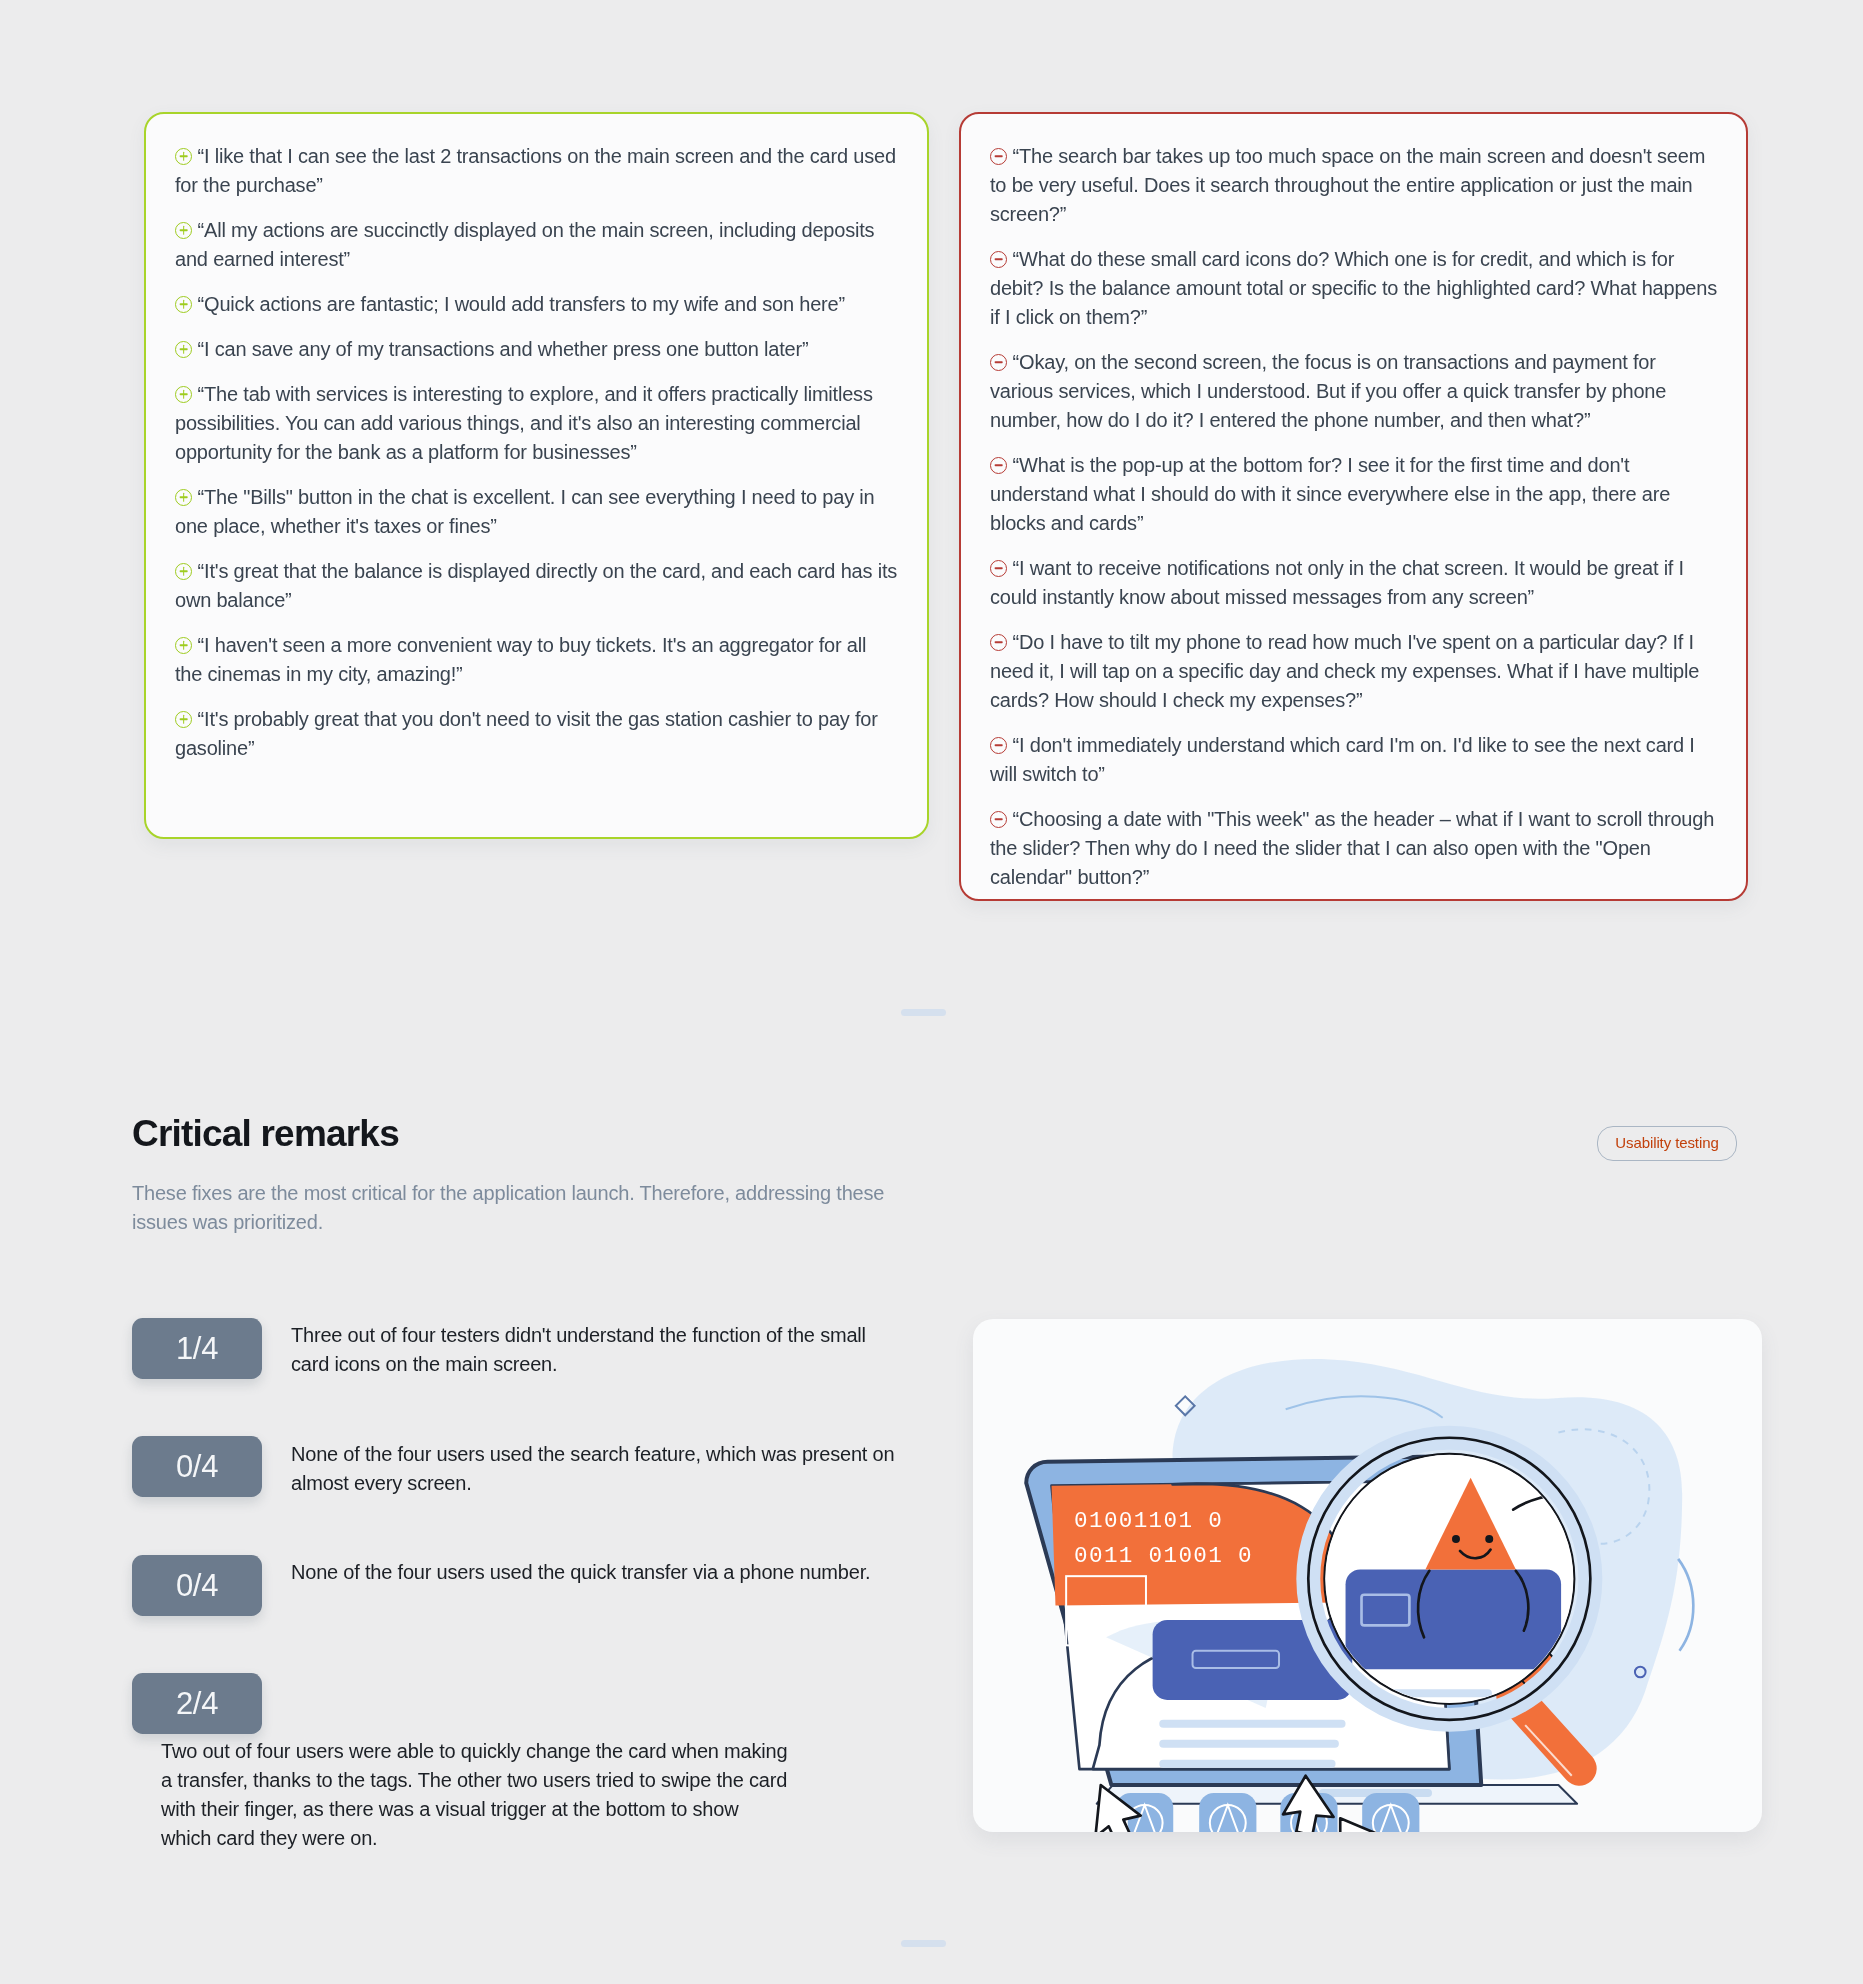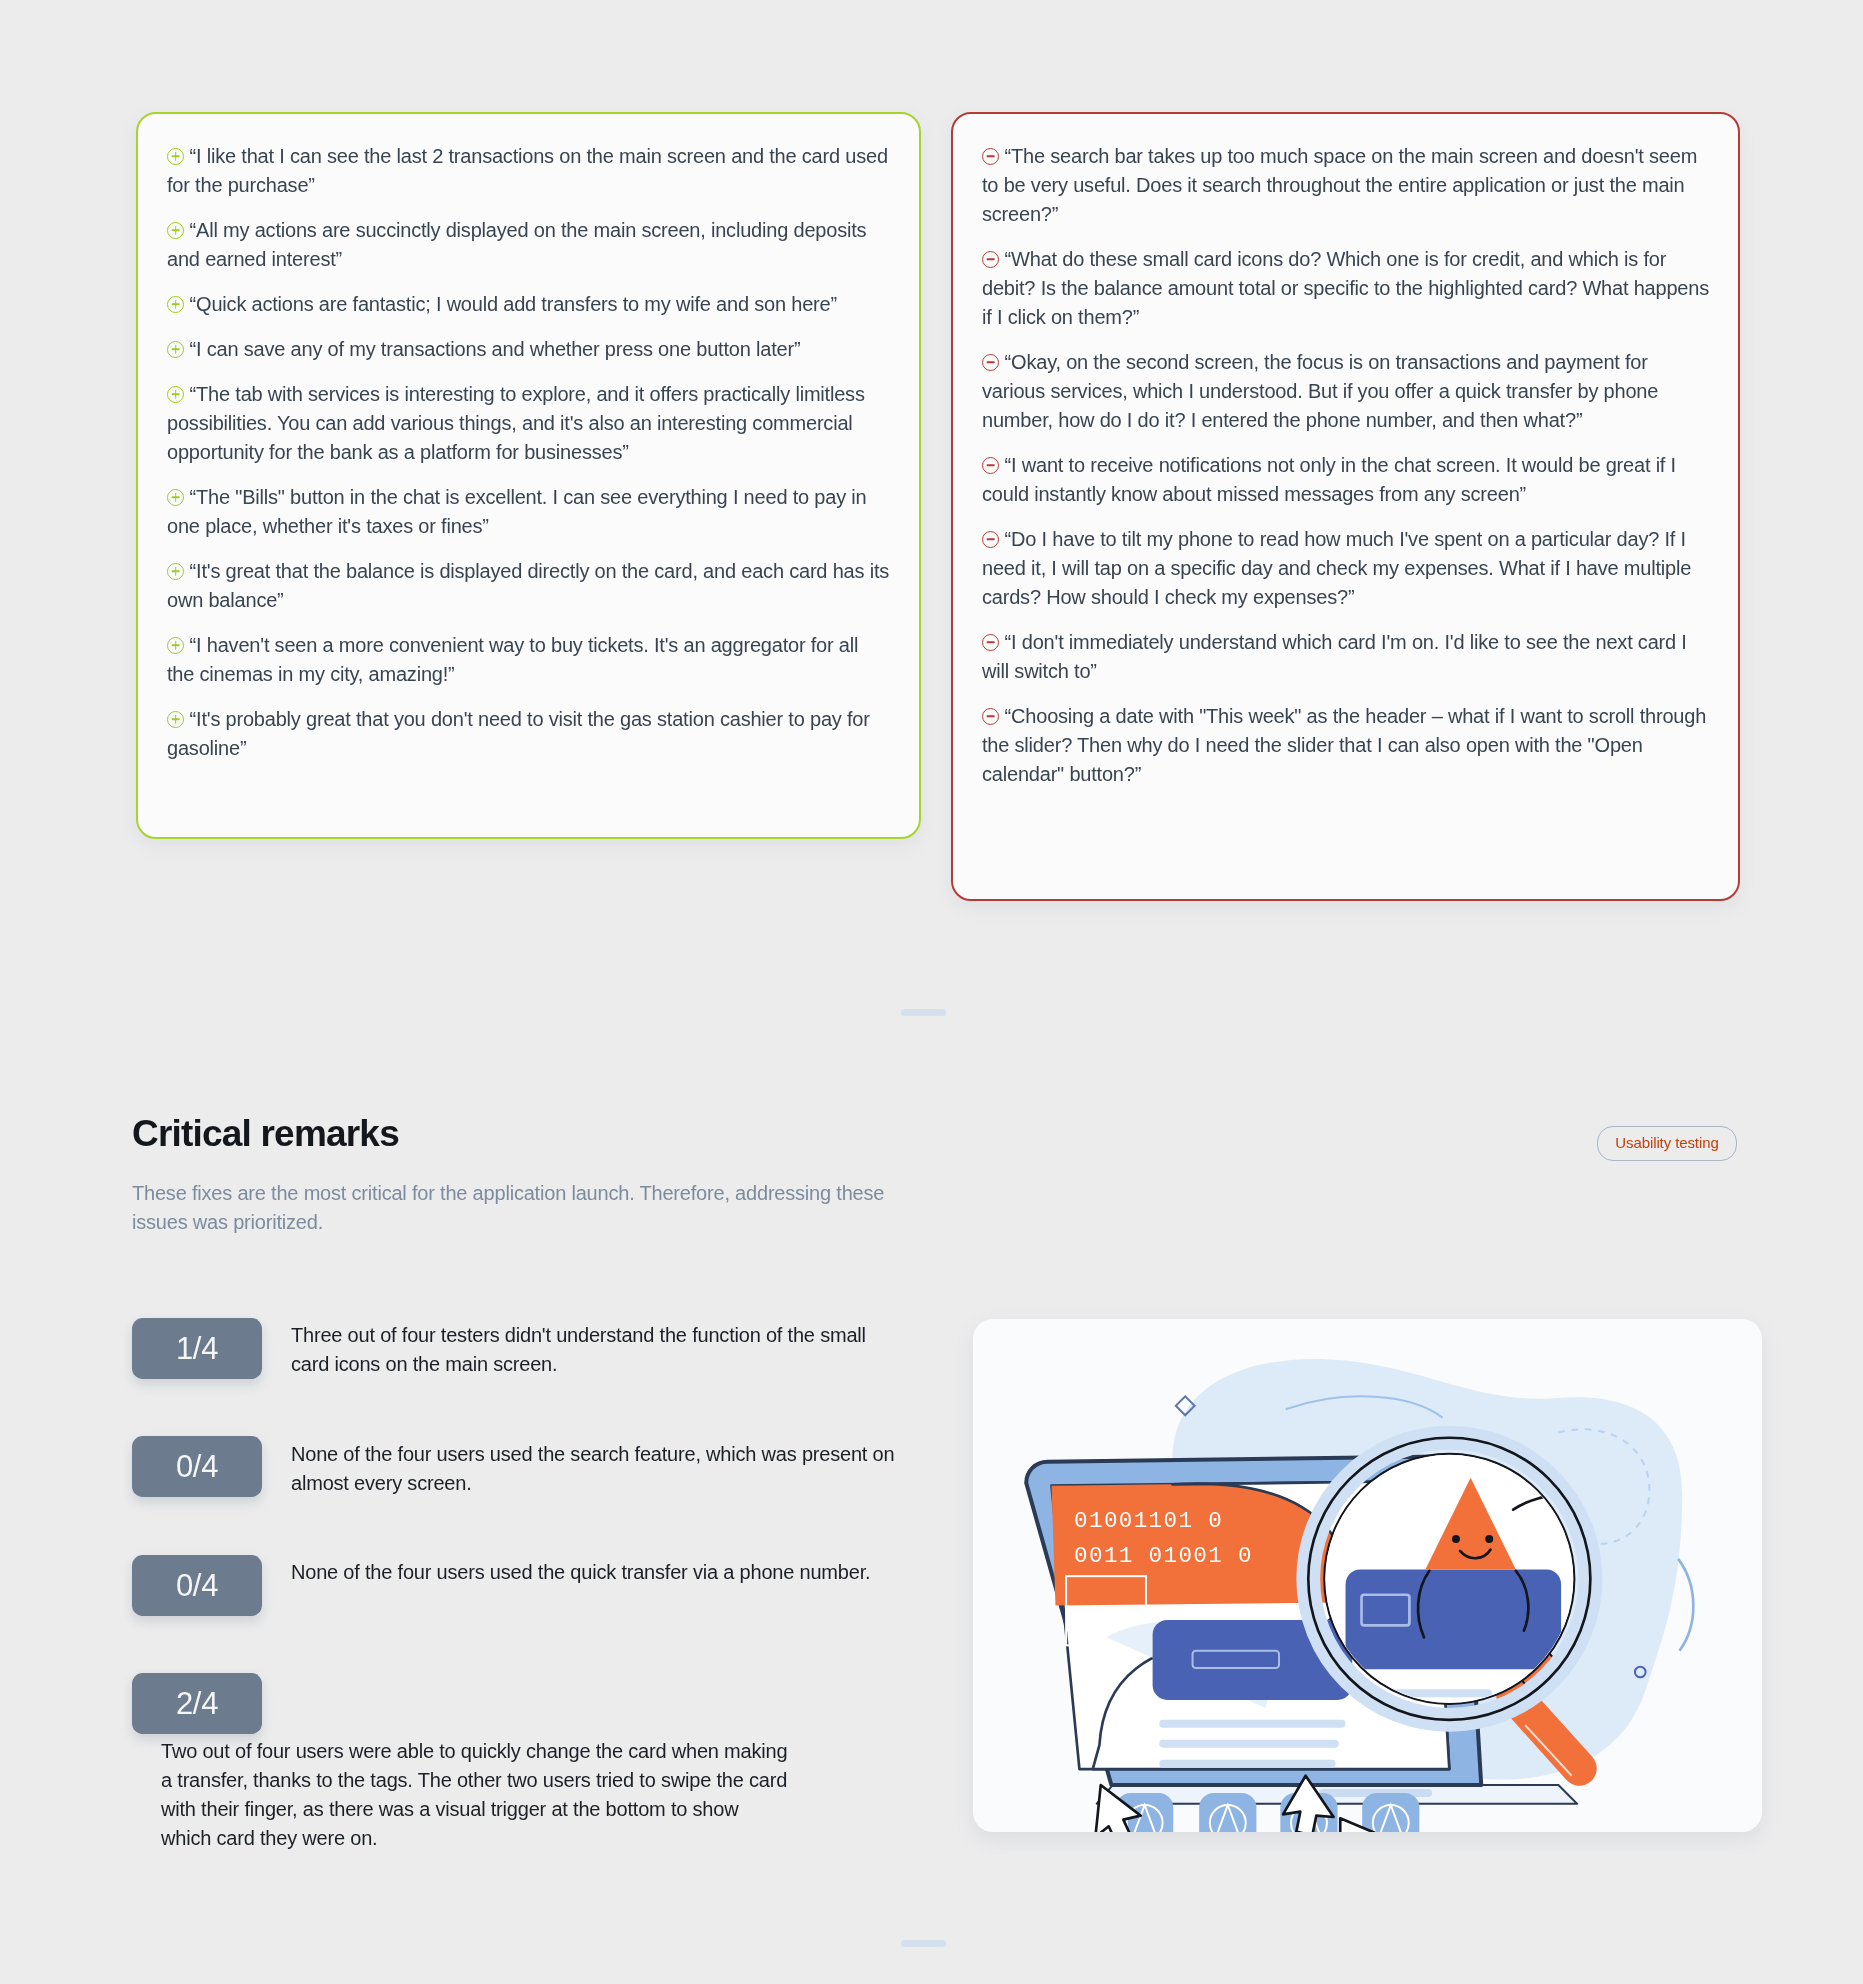--- a/index.html
+++ b/index.html
@@ -27,21 +27,21 @@
     width: 785px;
     font-size: 20px;
     line-height: 29px;
     color: #7d8b9c;
     letter-spacing: -0.1px;
   }
 
   
   .cards-row {
     position: absolute;
-    left: 4px;
+    left: 12px;
     top: 112px;
     width: 1700px;
     height: 799px;
   }
 
   .fb-card {
     position: absolute;
     border-radius: 20px;
     background: #fbfbfc;
     box-shadow: 0 6.7px 17.3px rgba(90, 100, 115, 0.08);
@@ -229,20 +229,21 @@
       <div class="fb-item"><span class="ic plus"></span><span>“The "Bills" button in the chat is excellent. I can see everything I need to pay in one place, whether it's taxes or fines”</span></div>
       <div class="fb-item"><span class="ic plus"></span><span>“It's great that the balance is displayed directly on the card, and each card has its own balance”</span></div>
       <div class="fb-item"><span class="ic plus"></span><span>“I haven't seen a more convenient way to buy tickets. It's an aggregator for all the cinemas in my city, amazing!”</span></div>
       <div class="fb-item"><span class="ic plus"></span><span>“It's probably great that you don't need to visit the gas station cashier to pay for gasoline”</span></div>
     </div>
 
     <div class="fb-card negative">
       <div class="fb-item"><span class="ic minus"></span><span>“The search bar takes up too much space on the main screen and doesn't seem to be very useful. Does it search throughout the entire application or just the main screen?”</span></div>
       <div class="fb-item"><span class="ic minus"></span><span>“What do these small card icons do? Which one is for credit, and which is for debit? Is the balance amount total or specific to the highlighted card? What happens if I click on them?”</span></div>
       <div class="fb-item"><span class="ic minus"></span><span>“Okay, on the second screen, the focus is on transactions and payment for various services, which I understood. But if you offer a quick transfer by phone number, how do I do it? I entered the phone number, and then what?”</span></div>
+      <div class="fb-item"><span class="ic minus"></span><span>“What is the pop-up at the bottom for? I see it for the first time and don't understand what I should do with it since everywhere else in the app, there are blocks and cards”</span></div>
       <div class="fb-item"><span class="ic minus"></span><span>“I want to receive notifications not only in the chat screen. It would be great if I could instantly know about missed messages from any screen”</span></div>
       <div class="fb-item"><span class="ic minus"></span><span>“Do I have to tilt my phone to read how much I've spent on a particular day? If I need it, I will tap on a specific day and check my expenses. What if I have multiple cards? How should I check my expenses?”</span></div>
       <div class="fb-item"><span class="ic minus"></span><span>“I don't immediately understand which card I'm on. I'd like to see the next card I will switch to”</span></div>
       <div class="fb-item"><span class="ic minus"></span><span>“Choosing a date with "This week" as the header – what if I want to scroll through the slider? Then why do I need the slider that I can also open with the "Open calendar" button?”</span></div>
     </div>
 
   </div>
 
   <div class="divider-pill d1"></div>
 

